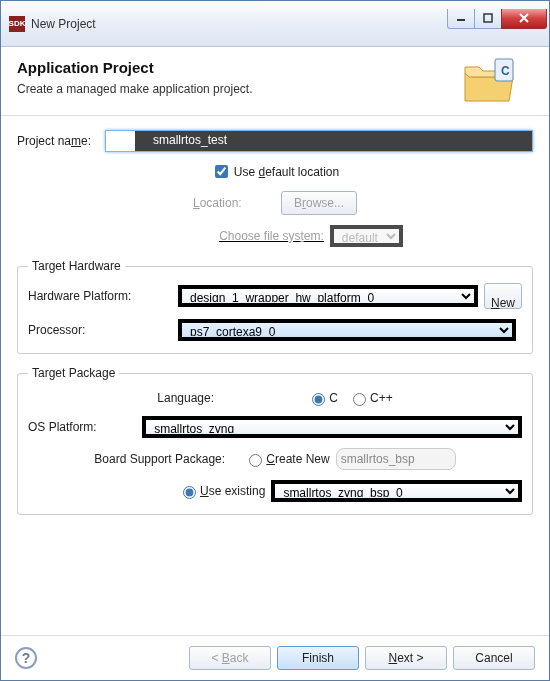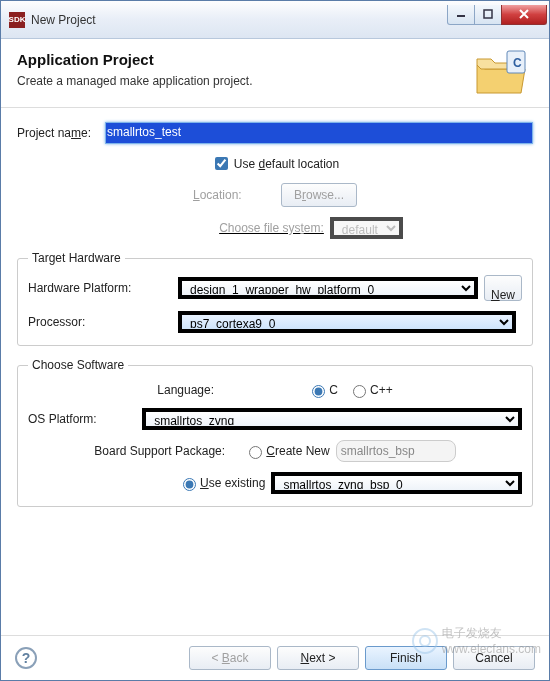--- a/index.html
+++ b/index.html
@@ -1,27 +1,27 @@
 <!DOCTYPE html>
 <html><head>
 <meta charset="utf-8">
 <style>
 * { box-sizing: border-box; font-family: "Segoe UI", Tahoma, sans-serif; font-size: 12px; }
 body { margin: 0; background: #fff; width: 550px; height: 681px; overflow: hidden; }
 .window { width: 550px; height: 681px; border: 1px solid #5a7ca8; background: #fff; display: flex; flex-direction: column; }
-.titlebar { height: 38px; background: linear-gradient(#fdfdfe, #e8eef7 50%, #dde6f2); display: flex; align-items: center; border-bottom: 1px solid #b8c8dc; }
+.titlebar { height: 46px; background: linear-gradient(#fdfdfe, #e8eef7 50%, #dde6f2); display: flex; align-items: center; border-bottom: 1px solid #b8c8dc; }
 .titlebar .icon { width: 16px; height: 16px; margin: 0 6px 0 8px; background: #8b2020; display: flex; align-items: center; justify-content: center; }
 .titlebar .icon span { color: #fff; font-size: 8px; font-weight: bold; }
 .titlebar .title { flex: 1; color: #333; }
 .winbtns { display: flex; height: 20px; margin-right: 2px; margin-top: -10px; }
 .winbtn { width: 28px; height: 20px; border: 1px solid #8ca6c6; border-top: none; background: linear-gradient(#f3f7fc, #d7e4f2); display: flex; align-items: center; justify-content: center; margin-left: -1px; }
 .winbtn.min { border-bottom-left-radius: 3px; }
 .winbtn.close { width: 46px; background: linear-gradient(#f0a0a0, #d04040 50%, #b02020); border-color: #903030; border-bottom-right-radius: 3px; }
 .winbtn svg { display: block; }
-.header { padding: 10px 16px 10px 16px; background: #fff; display: flex; align-items: flex-start; border-bottom: 1px solid #ddd; }
+.header { padding: 10px 28px 10px 16px; background: #fff; display: flex; align-items: flex-start; border-bottom: 1px solid #ddd; }
 .header-txt { flex: 1; }
 .header-txt h1 { margin: 2px 0 6px 0; font-size: 15px; font-weight: bold; color: #111; }
 .header-txt p { margin: 0; color: #333; }
 .header-icon { width: 56px; height: 48px; position: relative; }
 .folder { position: absolute; bottom: 0; right: 4px; }
 .content { flex: 1; padding: 14px 16px 8px 16px; }
 .row { display: flex; align-items: center; margin-bottom: 10px; justify-content: center; }
 .row label { color: #222; }
 .row label.dis { color: #a0a0a0; }
 .row .lab { width: 88px; }
@@ -44,21 +44,21 @@
 .proc-sel { background: linear-gradient(#e8f2ff, #cfe4fb); }
 .radio { margin-right: 4px; accent-color: #3b78b4; }
 .bsp-row { margin-top: 6px; }
 .bsp-row input[type=text] { width: 120px; margin-left: 6px; border-radius: 8px; }
 .bsp-row select { flex: 1; margin-left: 6px; }
 .footer { border-top: 1px solid #ddd; padding: 10px 14px; display: flex; align-items: center; }
 .help { width: 22px; height: 22px; border: 2px solid #8aa0b8; border-radius: 50%; display: flex; align-items: center; justify-content: center; color: #6080a0; font-weight: bold; font-size: 14px; }
 .footer .spacer { flex: 1; }
 .footer .btn { width: 82px; margin-left: 6px; }
 .u { text-decoration: underline; }
-.sel-highlight { background: #1d4ed8; color: #fff; padding: 2px 1px; display: inline-block; width: 100%; }
+.sel-highlight { background: #404040; color: #fff; padding: 2px 18px; display: inline-block; width: 100%; margin-left: 29px; }
 .proj-field { flex: 1; height: 22px; border: 1px solid #7eb4ea; padding: 0; display: flex; align-items: stretch; box-shadow: 0 0 3px #7eb4ea; }
 .watermark { position: absolute; right: 8px; bottom: 24px; opacity: 0.5; font-size: 11px; color: #888; display: flex; align-items: center; }
 .wm-circle { width: 26px; height: 26px; border: 2px solid #a0c8ea; border-radius: 50%; margin-right: 4px; display: flex; align-items: center; justify-content: center; }
 </style>
 </head>
 <body>
 
 <div class="window">
   <div class="titlebar">
     <div class="icon">
@@ -135,21 +135,21 @@
       </div>
       <div class="row hw-row" style="margin-bottom:0">
         <label class="lab2">Processor:</label>
         <select class="wide proc-sel">
           <option>ps7_cortexa9_0</option>
         </select>
       </div>
     </fieldset>
 
     <fieldset>
-      <legend>Choose Software</legend>
+      <legend>Target Package</legend>
       <div class="row">
         <label class="lab2">Language:</label>
         <input type="radio" class="radio" name="lang" checked="" style="">
         <label style="margin-right:10px">C</label>
         <input type="radio" class="radio" name="lang" style="">
         <label>C++</label>
       </div>
       <div class="row">
         <label class="lab2">OS Platform:</label>
         <select class="wide">
@@ -170,28 +170,17 @@
           <option>smallrtos_zynq_bsp_0</option>
         </select>
       </div>
     </fieldset>
   </div>
 
   <div class="footer" style="position:relative">
     <div class="help">?</div>
     <div class="spacer"></div>
     <button class="btn dis" disabled=""><span>&lt; <span class="u">B</span>ack</span></button>
+    <button class="btn primary">Finish</button>
     <button class="btn"><span class="u">N</span>ext &gt;</button>
-    <button class="btn primary">Finish</button>
     <button class="btn">Cancel</button>
-    <div class="watermark">
-      <div class="wm-circle">
-          <svg width="14" height="14">
-            <circle cx="7" cy="7" r="5" fill="none" stroke="#a0c8ea" stroke-width="2"></circle>
-          </svg>
-        </div>
-      <div>
-        <div>电子发烧友</div>
-        <div>www.elecfans.com</div>
-      </div>
-    </div>
   </div>
 </div>
 
 </body></html>

